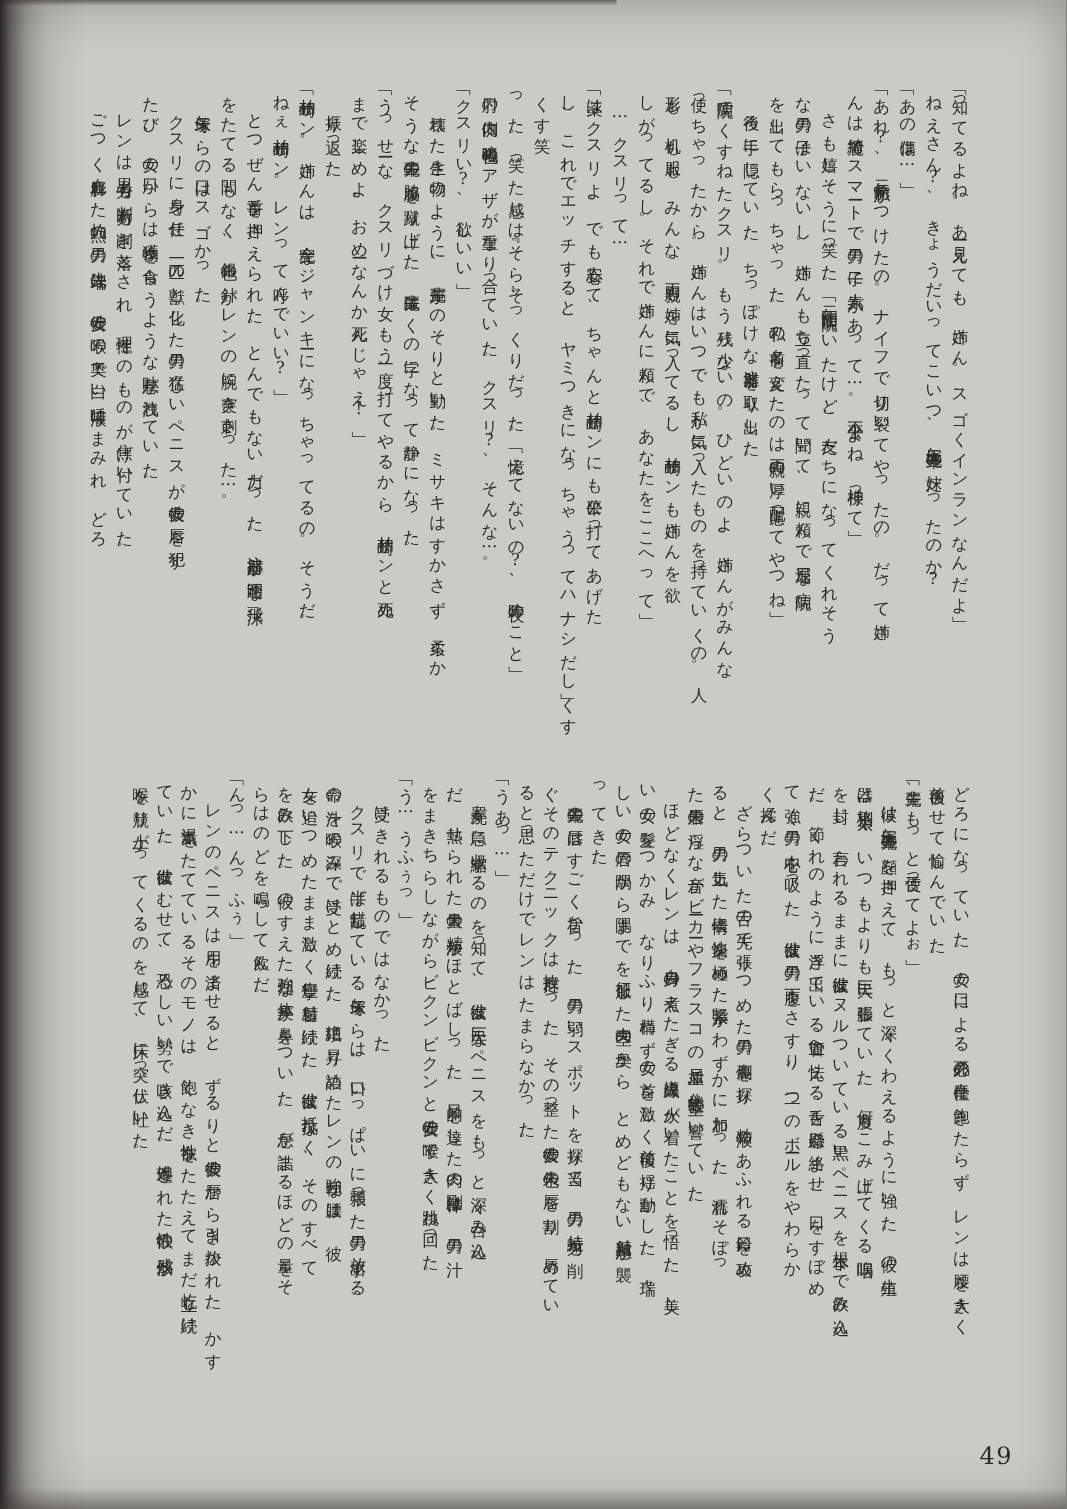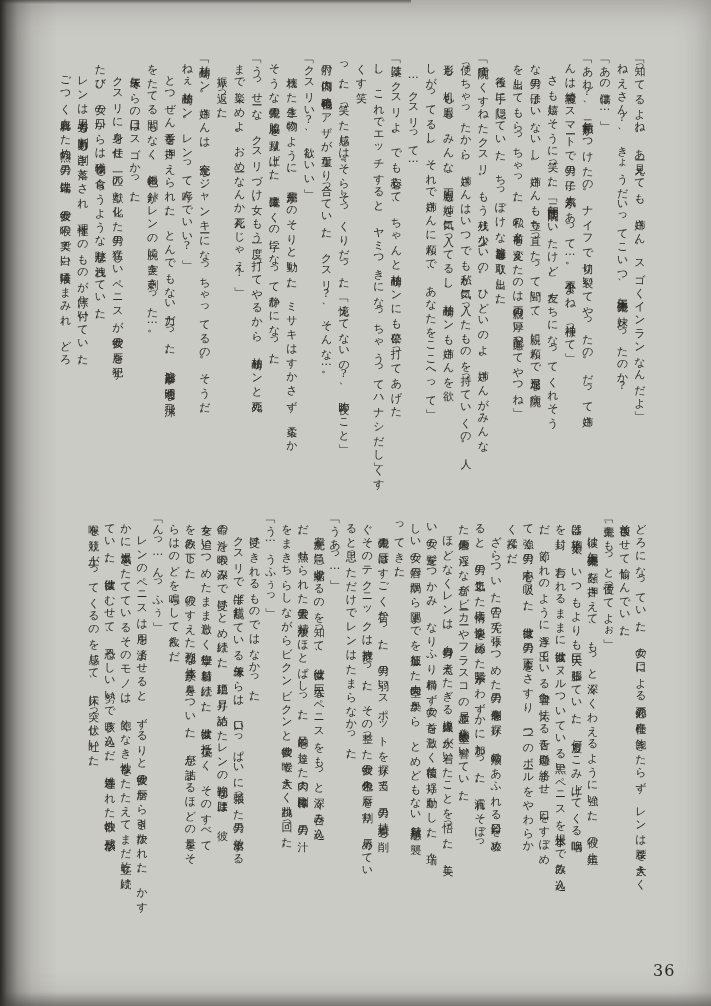--- a/index.html
+++ b/index.html
@@ -131,20 +131,20 @@
 命の汁を喉の深みで受けとめ続けた。絶頂に昇り詰めたレンの強靭な腰は、彼
 女を追いつめたまま激しく痙攣し射精し続けた。彼女は抵抗なく、そのすべて
 を飲み下した。彼のすえた強烈な体臭が鼻をついた。息が詰まるほどの量をそ
 らはのどを鳴らして飲んだ。
 「んっ…んっふぅ」
 　レンのペニスは用を済ませると、ずるりと彼女の唇から引き抜かれた。かす
 かに湯気をたてているそのモノは、飽くなき性欲をたたえてまだ屹立し続け
 ていた。彼女はむせて、恐ろしい勢いで咳き込んだ。処理された性欲の残骸が
 喉を競り上がってくるのを感じて、床に突っ伏し吐いた。</div>
 
-  <div class="page-number">36</div>
+  <div class="page-number">49</div>
 
   <div class="gutter"></div>
   <div class="edge-top"></div>
   <div class="edge-bottom"></div>
   <div class="vignette"></div>
 
 </div>
 
 </body></html>

